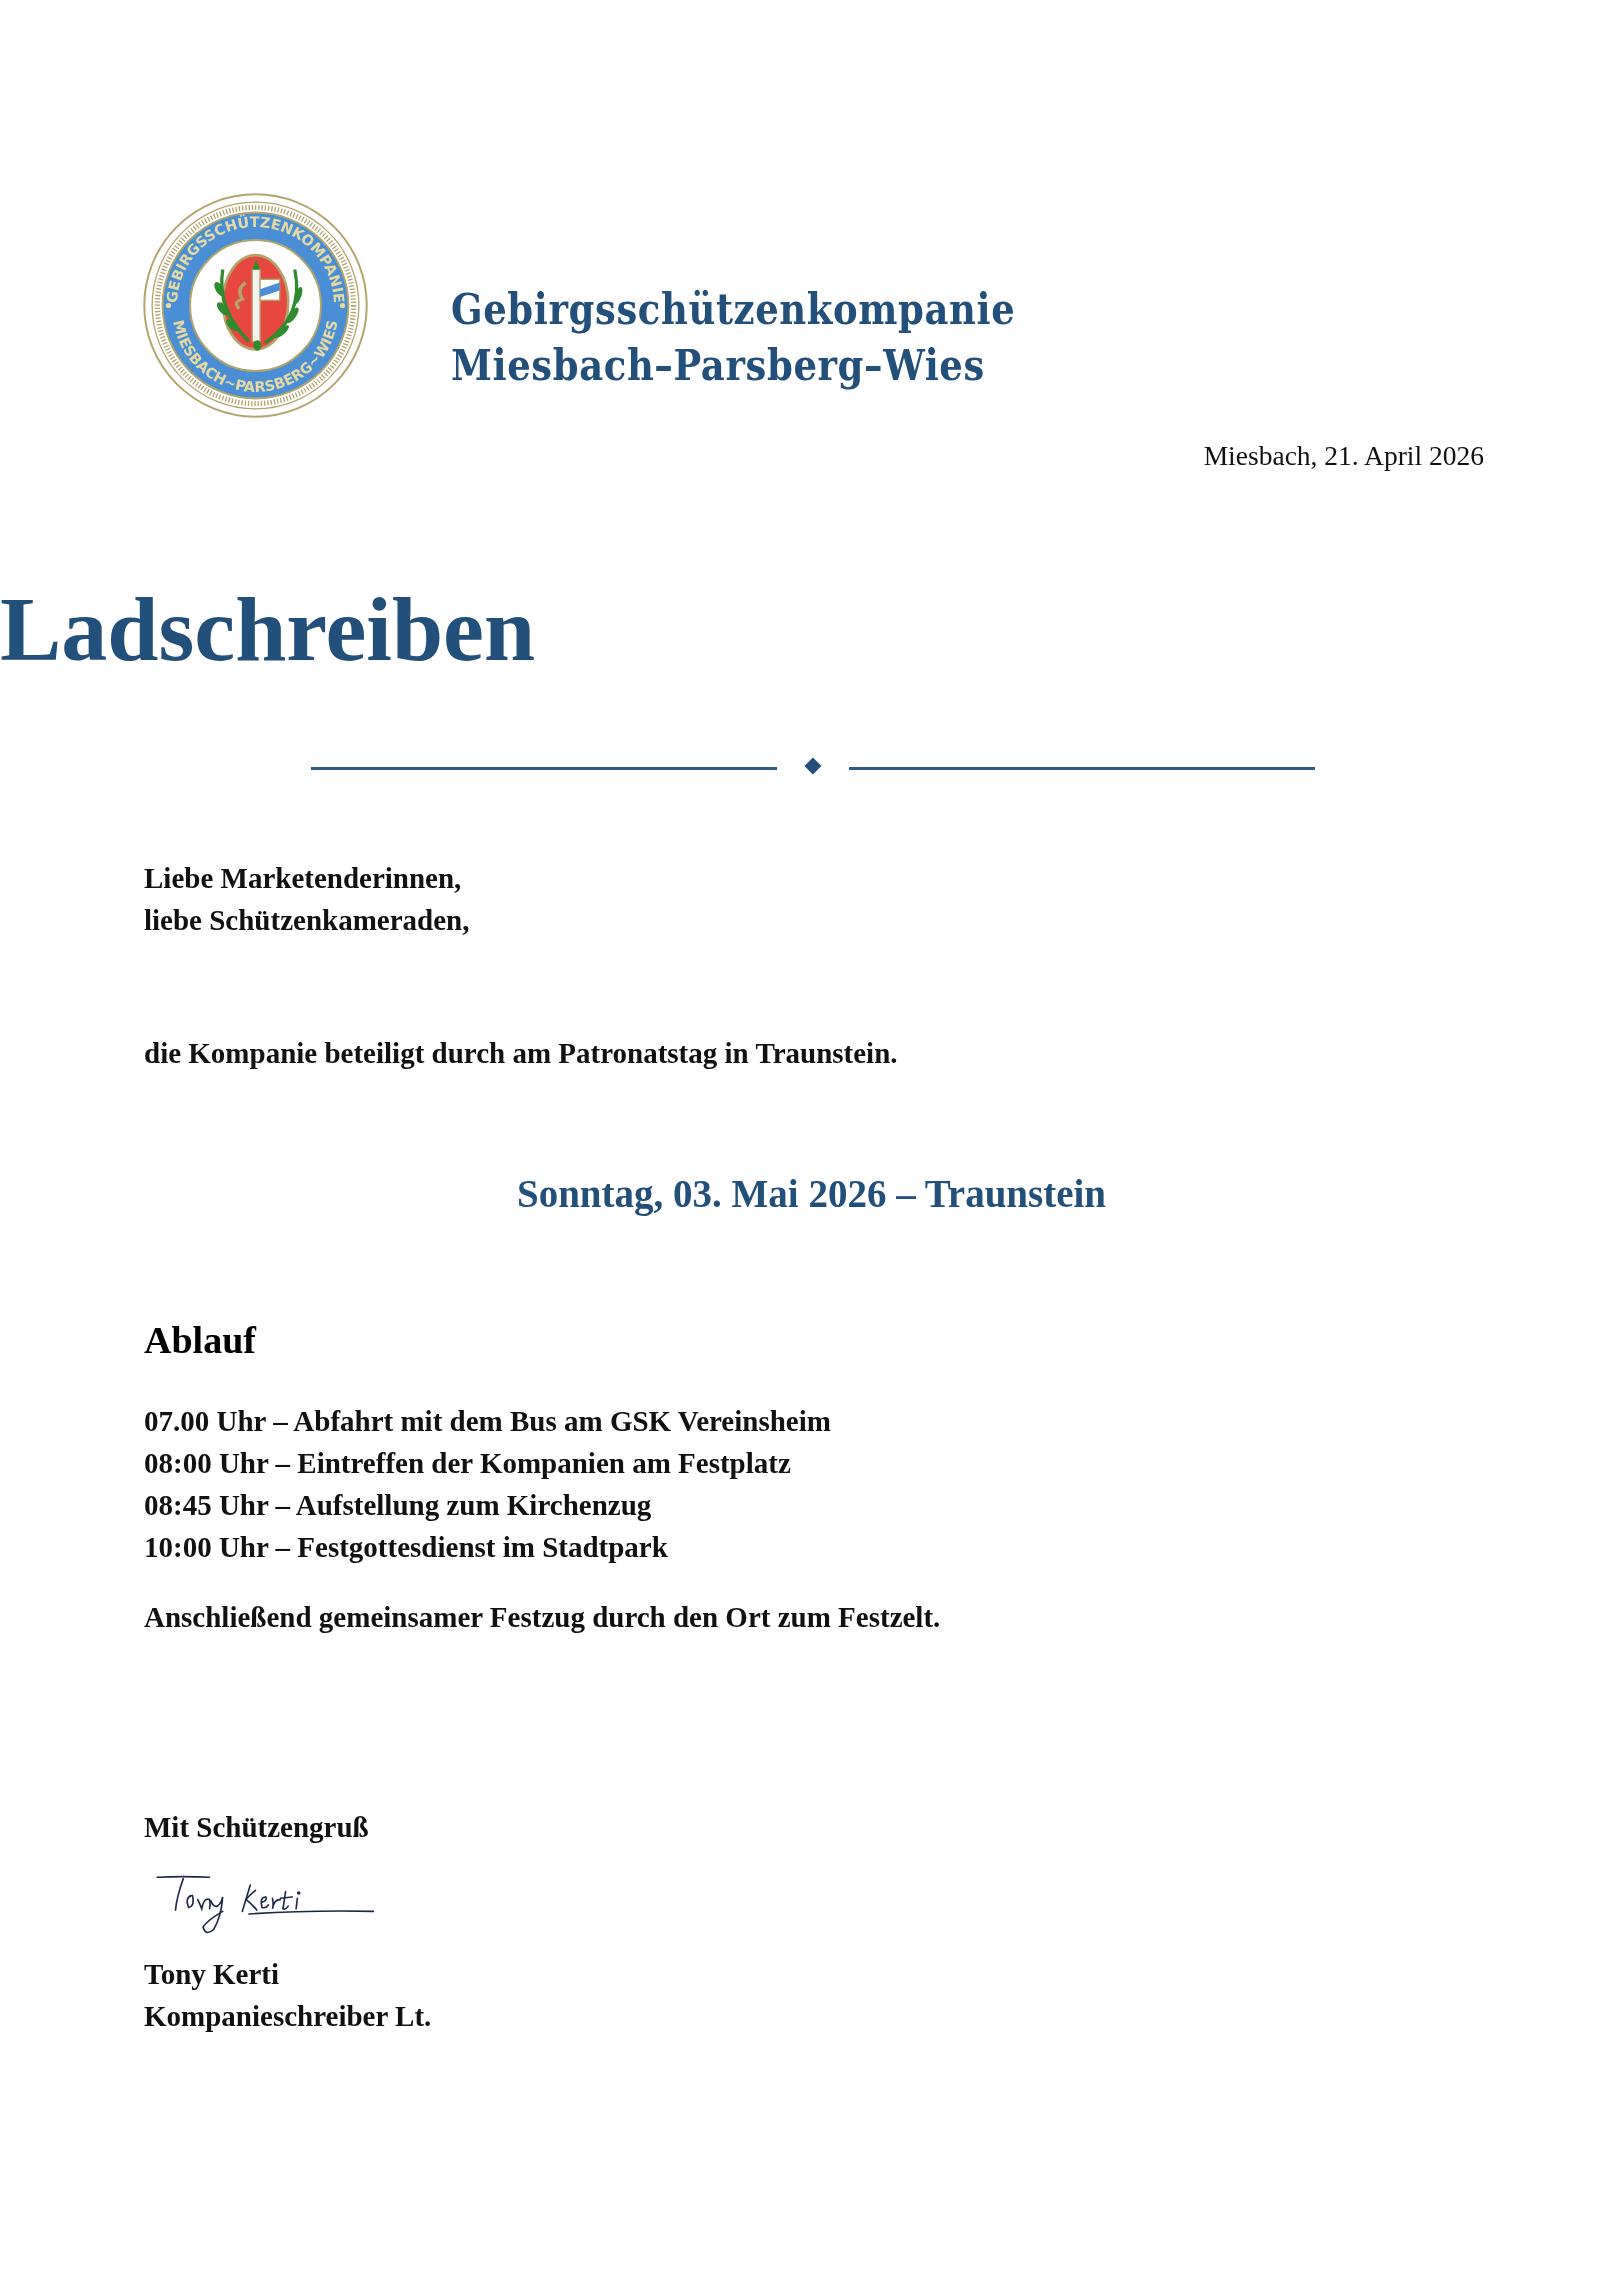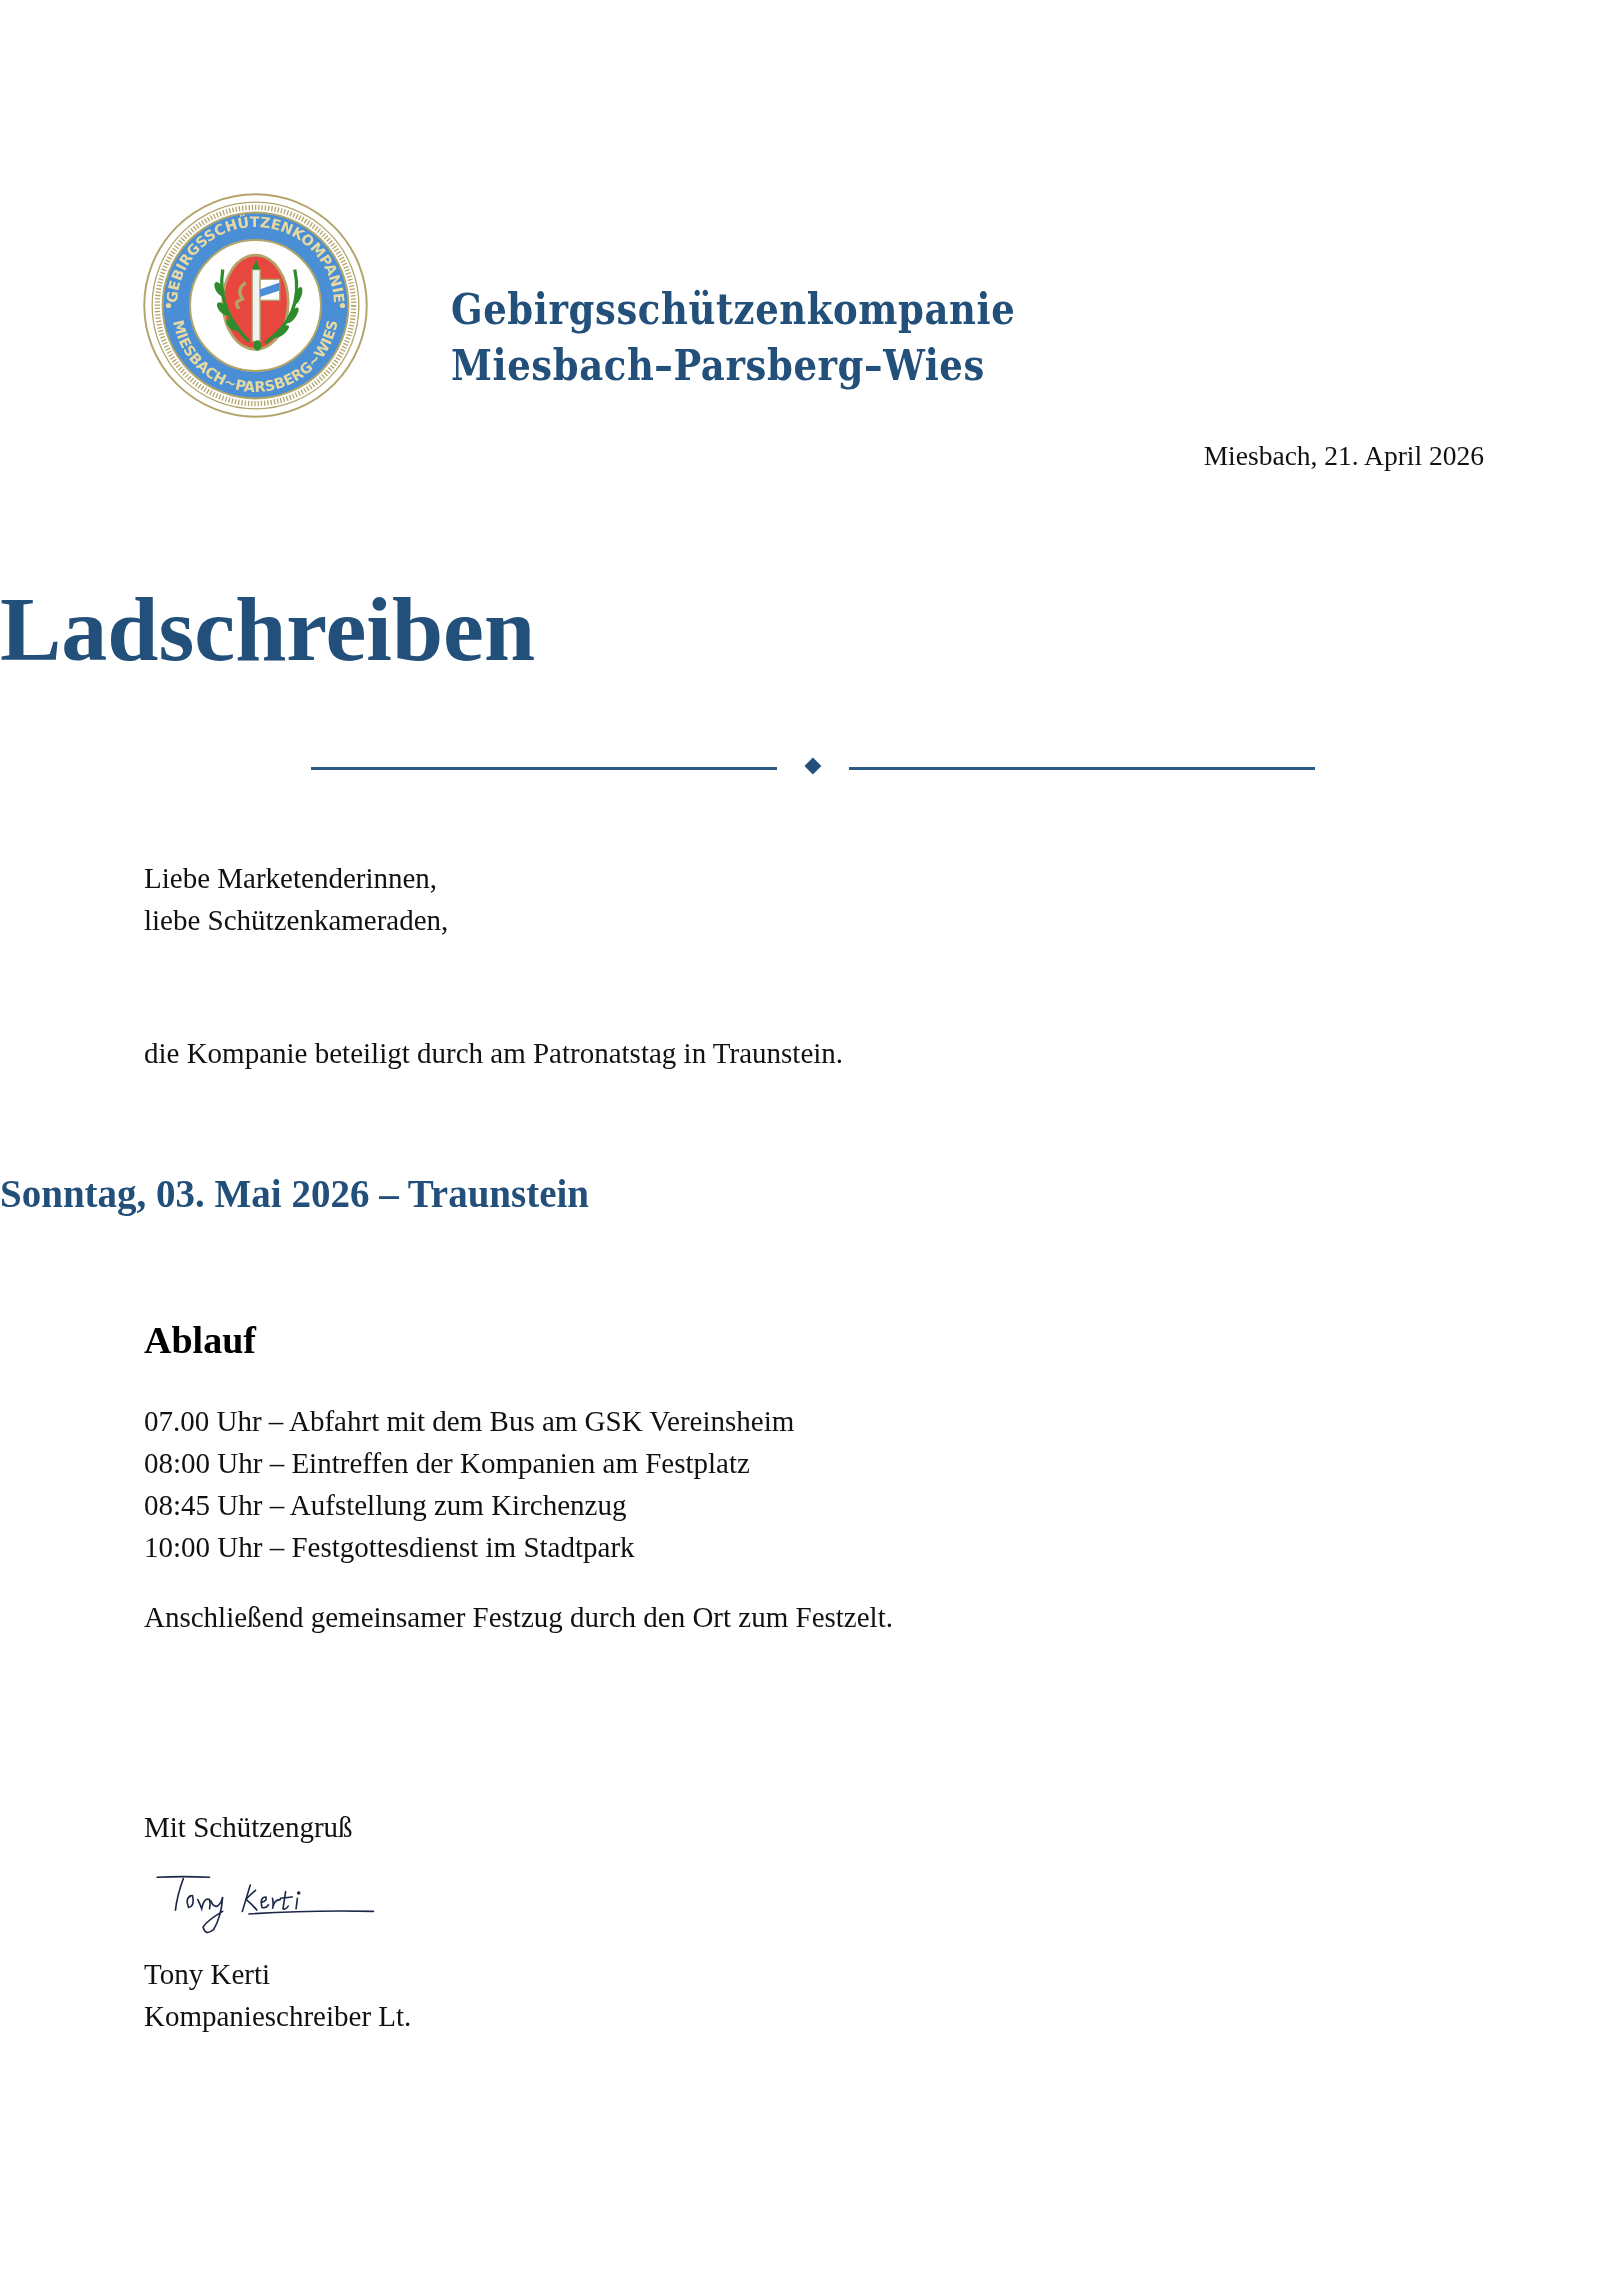--- a/index.html
+++ b/index.html
@@ -19,24 +19,24 @@
   .title { position: absolute; left: 0; width: 1623px; top: 576px; text-align: left;
            font-family: "Liberation Serif", serif; font-weight: bold; font-size: 92px; color: #22507a; }
 
   .divider { position: absolute; top: 762px; left: 311px; width: 1004px; height: 11.8px; }
   .divider .line { position: absolute; top: 4.6px; height: 3.3px; background: #2b5a85; }
   .divider .line.l { left: 0; width: 466px; }
   .divider .line.r { right: 0; width: 466px; }
   .divider .diamond { position: absolute; left: 496px; top: -2px; width: 11.8px; height: 11.8px;
                       background: #22507a; transform: rotate(45deg); }
 
-  .body { position: absolute; left: 144px; font-family: "Liberation Serif", serif; font-size: 29px; color: #111; line-height: 42px; white-space: nowrap; }
+  .body { position: absolute; left: 144px; font-family: "Liberation Serif", serif; font-size: 29px; color: #111; line-height: 42px; white-space: nowrap; font-weight: bold; }
   .salut { top: 857px; }
   .intro { top: 1032px; }
-  .event { position: absolute; left: 0; width: 1623px; top: 1171px; text-align: left;
+  .event { position: absolute; left: 0; width: 1623px; top: 1171px; text-align: center;
            font-family: "Liberation Serif", serif; font-weight: bold; font-size: 39px; color: #22507a; }
   .h2 { position: absolute; left: 144px; top: 1318px; font-family: "Liberation Serif", serif; font-weight: bold;
         font-size: 38px; color: #000000; }
   .schedule { top: 1400px; }
   .after { top: 1596px; }
   .ask { top: 1681px; }
   .closing { top: 1806px; }
   .signature { position: absolute; left: 144px; top: 1864px; width: 236px; height: 79px; }
   .signer { top: 1953px; }
 </style>

